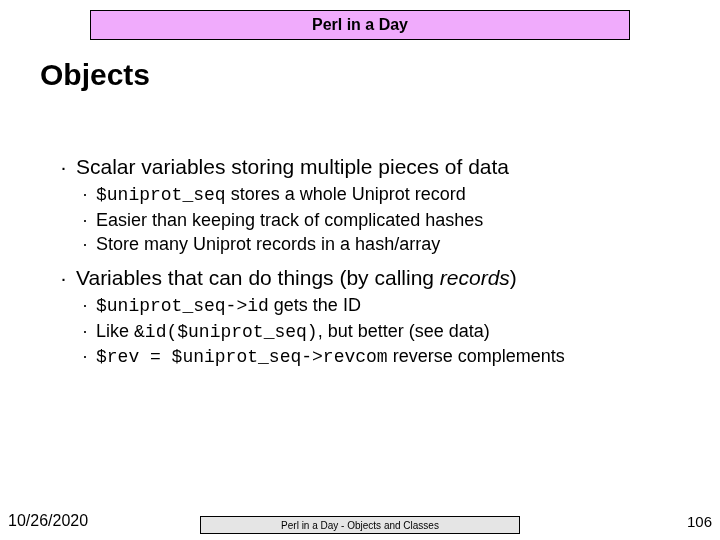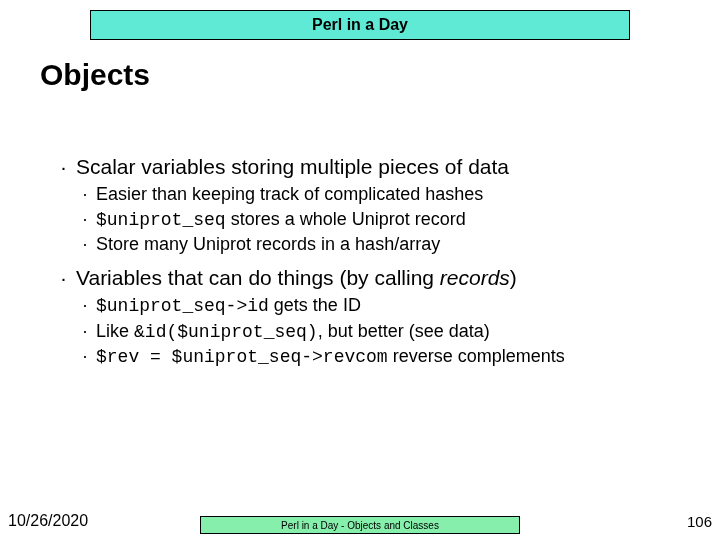--- a/index.html
+++ b/index.html
@@ -10,21 +10,21 @@
     font-family: Arial, Helvetica, sans-serif;
     position: relative;
     overflow: hidden;
   }
   .title-bar {
     position: absolute;
     top: 10px;
     left: 90px;
     right: 90px;
     height: 30px;
-    background: #5eead4;
+    background: #f0abfc;
     border: 1px solid #000;
     display: flex;
     align-items: center;
     justify-content: center;
   }
   .title-bar span {
     font-weight: bold;
     font-size: 16px;
     color: #000;
   }
@@ -81,21 +81,21 @@
     left: 8px;
     font-size: 16px;
     color: #000;
   }
   .footer-bar {
     position: absolute;
     bottom: 6px;
     left: 200px;
     width: 320px;
     height: 18px;
-    background: #86efac;
+    background: #e5e5e5;
     border: 1px solid #000;
     display: flex;
     align-items: center;
     justify-content: center;
   }
   .footer-bar span {
     font-size: 10px;
     color: #000;
   }
   .footer-num {
@@ -115,24 +115,24 @@
 
 <div class="slide-title">Objects</div>
 
 <div class="content">
 
   <div class="block1">
     <div class="level1">
       <span>Scalar variables storing multiple pieces of data</span>
     </div>
     <div class="level2">
-      <span>Easier than keeping track of complicated hashes</span>
+      <span class="code">$uniprot_seq</span><span> stores a whole Uniprot record</span>
     </div>
     <div class="level2">
-      <span class="code">$uniprot_seq</span><span> stores a whole Uniprot record</span>
+      <span>Easier than keeping track of complicated hashes</span>
     </div>
     <div class="level2">
       <span>Store many Uniprot records in a hash/array</span>
     </div>
   </div>
 
   <div class="block2">
     <div class="level1">
       <span>Variables that can do things (by calling </span><span class="italic">records</span><span>)</span>
     </div>

